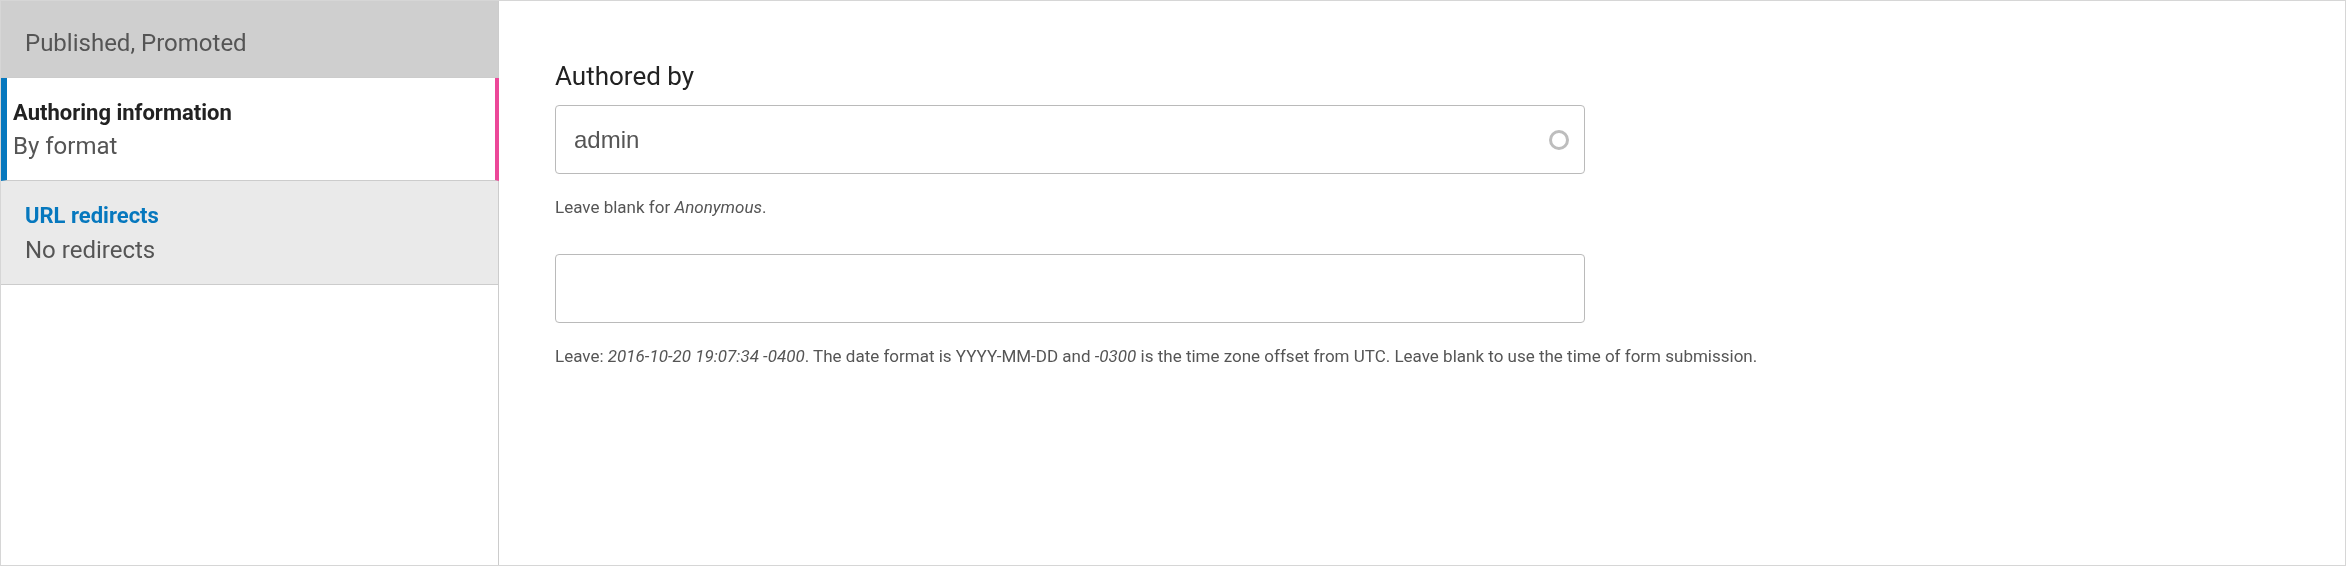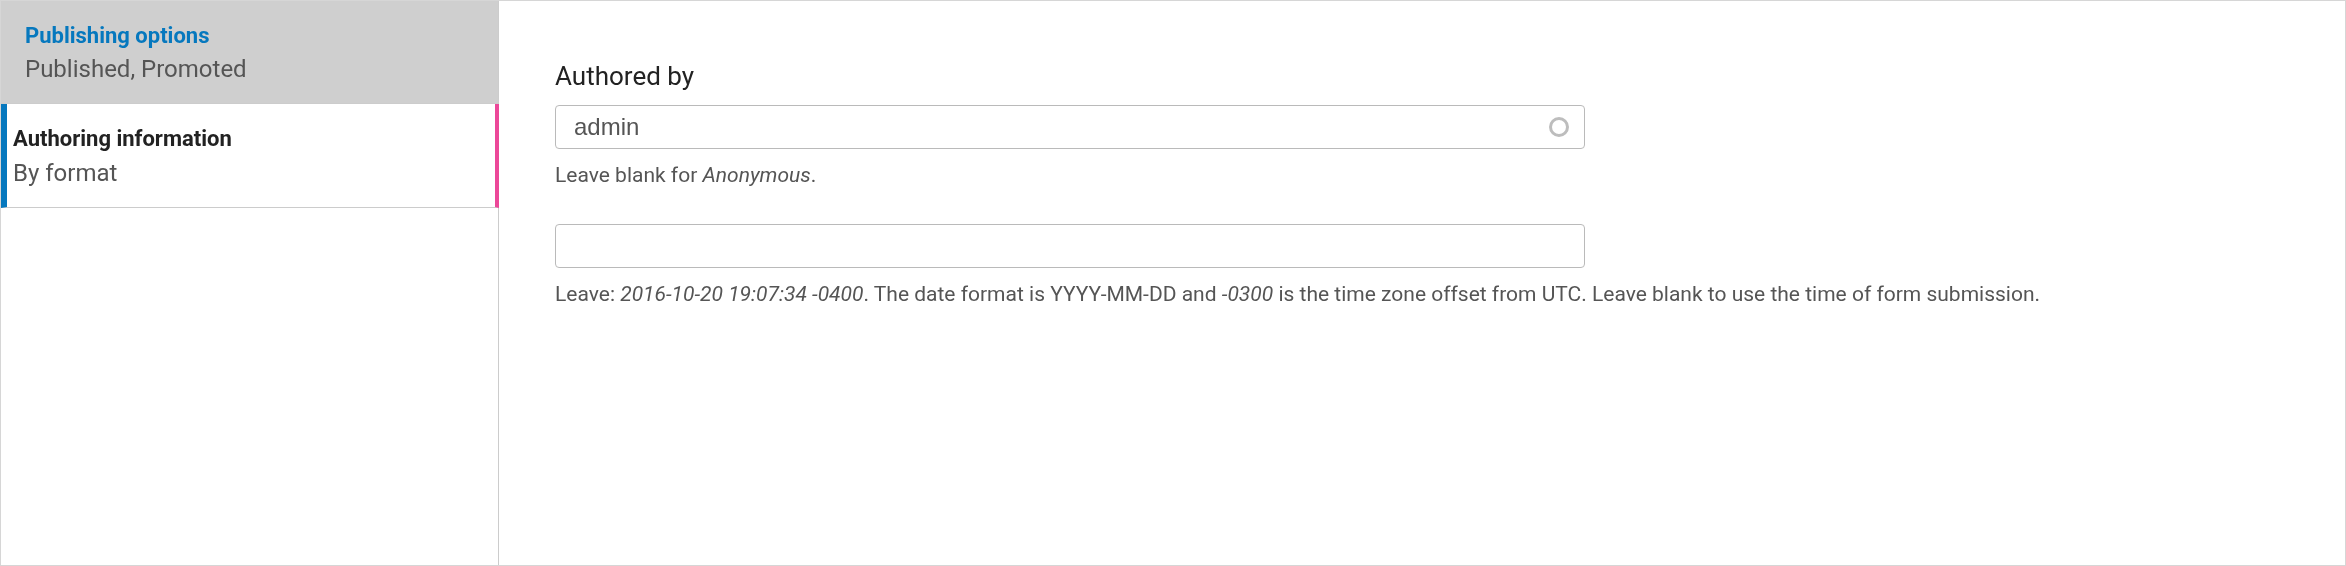--- a/index.html
+++ b/index.html
@@ -83,67 +83,70 @@
     margin-bottom: 14px;
     display: block;
   }
   .input-wrap {
     position: relative;
     width: 1030px;
     max-width: 100%;
   }
   .text-input {
     width: 100%;
-    height: 44px;
+    height: 69px;
     border: 1px solid #bababa;
     border-radius: 4px;
     padding: 0 52px 0 18px;
     font-size: 24px;
     color: #555;
     background: #fff;
   }
   .spinner-icon {
     position: absolute;
     right: 16px;
     top: 50%;
     transform: translateY(-50%);
     width: 20px;
     height: 20px;
     border: 3px solid #bdbdbd;
     border-radius: 50%;
   }
   .help {
     color: #555;
-    font-size: 21px;
-    margin-top: 12px;
+    font-size: 17px;
+    margin-top: 22px;
     line-height: 1.4;
     max-width: 1700px;
   }
   .help em, .help .ital {
     font-style: italic;
   }
 </style>
 </head>
 <body>
 
 <div class="frame">
 
   <nav class="tabs">
 
     <div class="tab highlight">
-      <div class="title">Publishing options</div>
       <div class="sub">Published, Promoted</div>
     </div>
 
     <div class="tab active">
       <div class="title">Authoring information</div>
       <div class="sub">By format</div>
     </div>
 
 
+    <div class="tab">
+      <div class="title">URL redirects</div>
+      <div class="sub">No redirects</div>
+    </div>
 
     <div class="tabs-spacer"></div>
   </nav>
 
   <section class="panel">
 
     <div class="field">
       <label class="field-label">Authored by</label>
       <div class="input-wrap">
         <input type="text" class="text-input" value="admin" style="">

